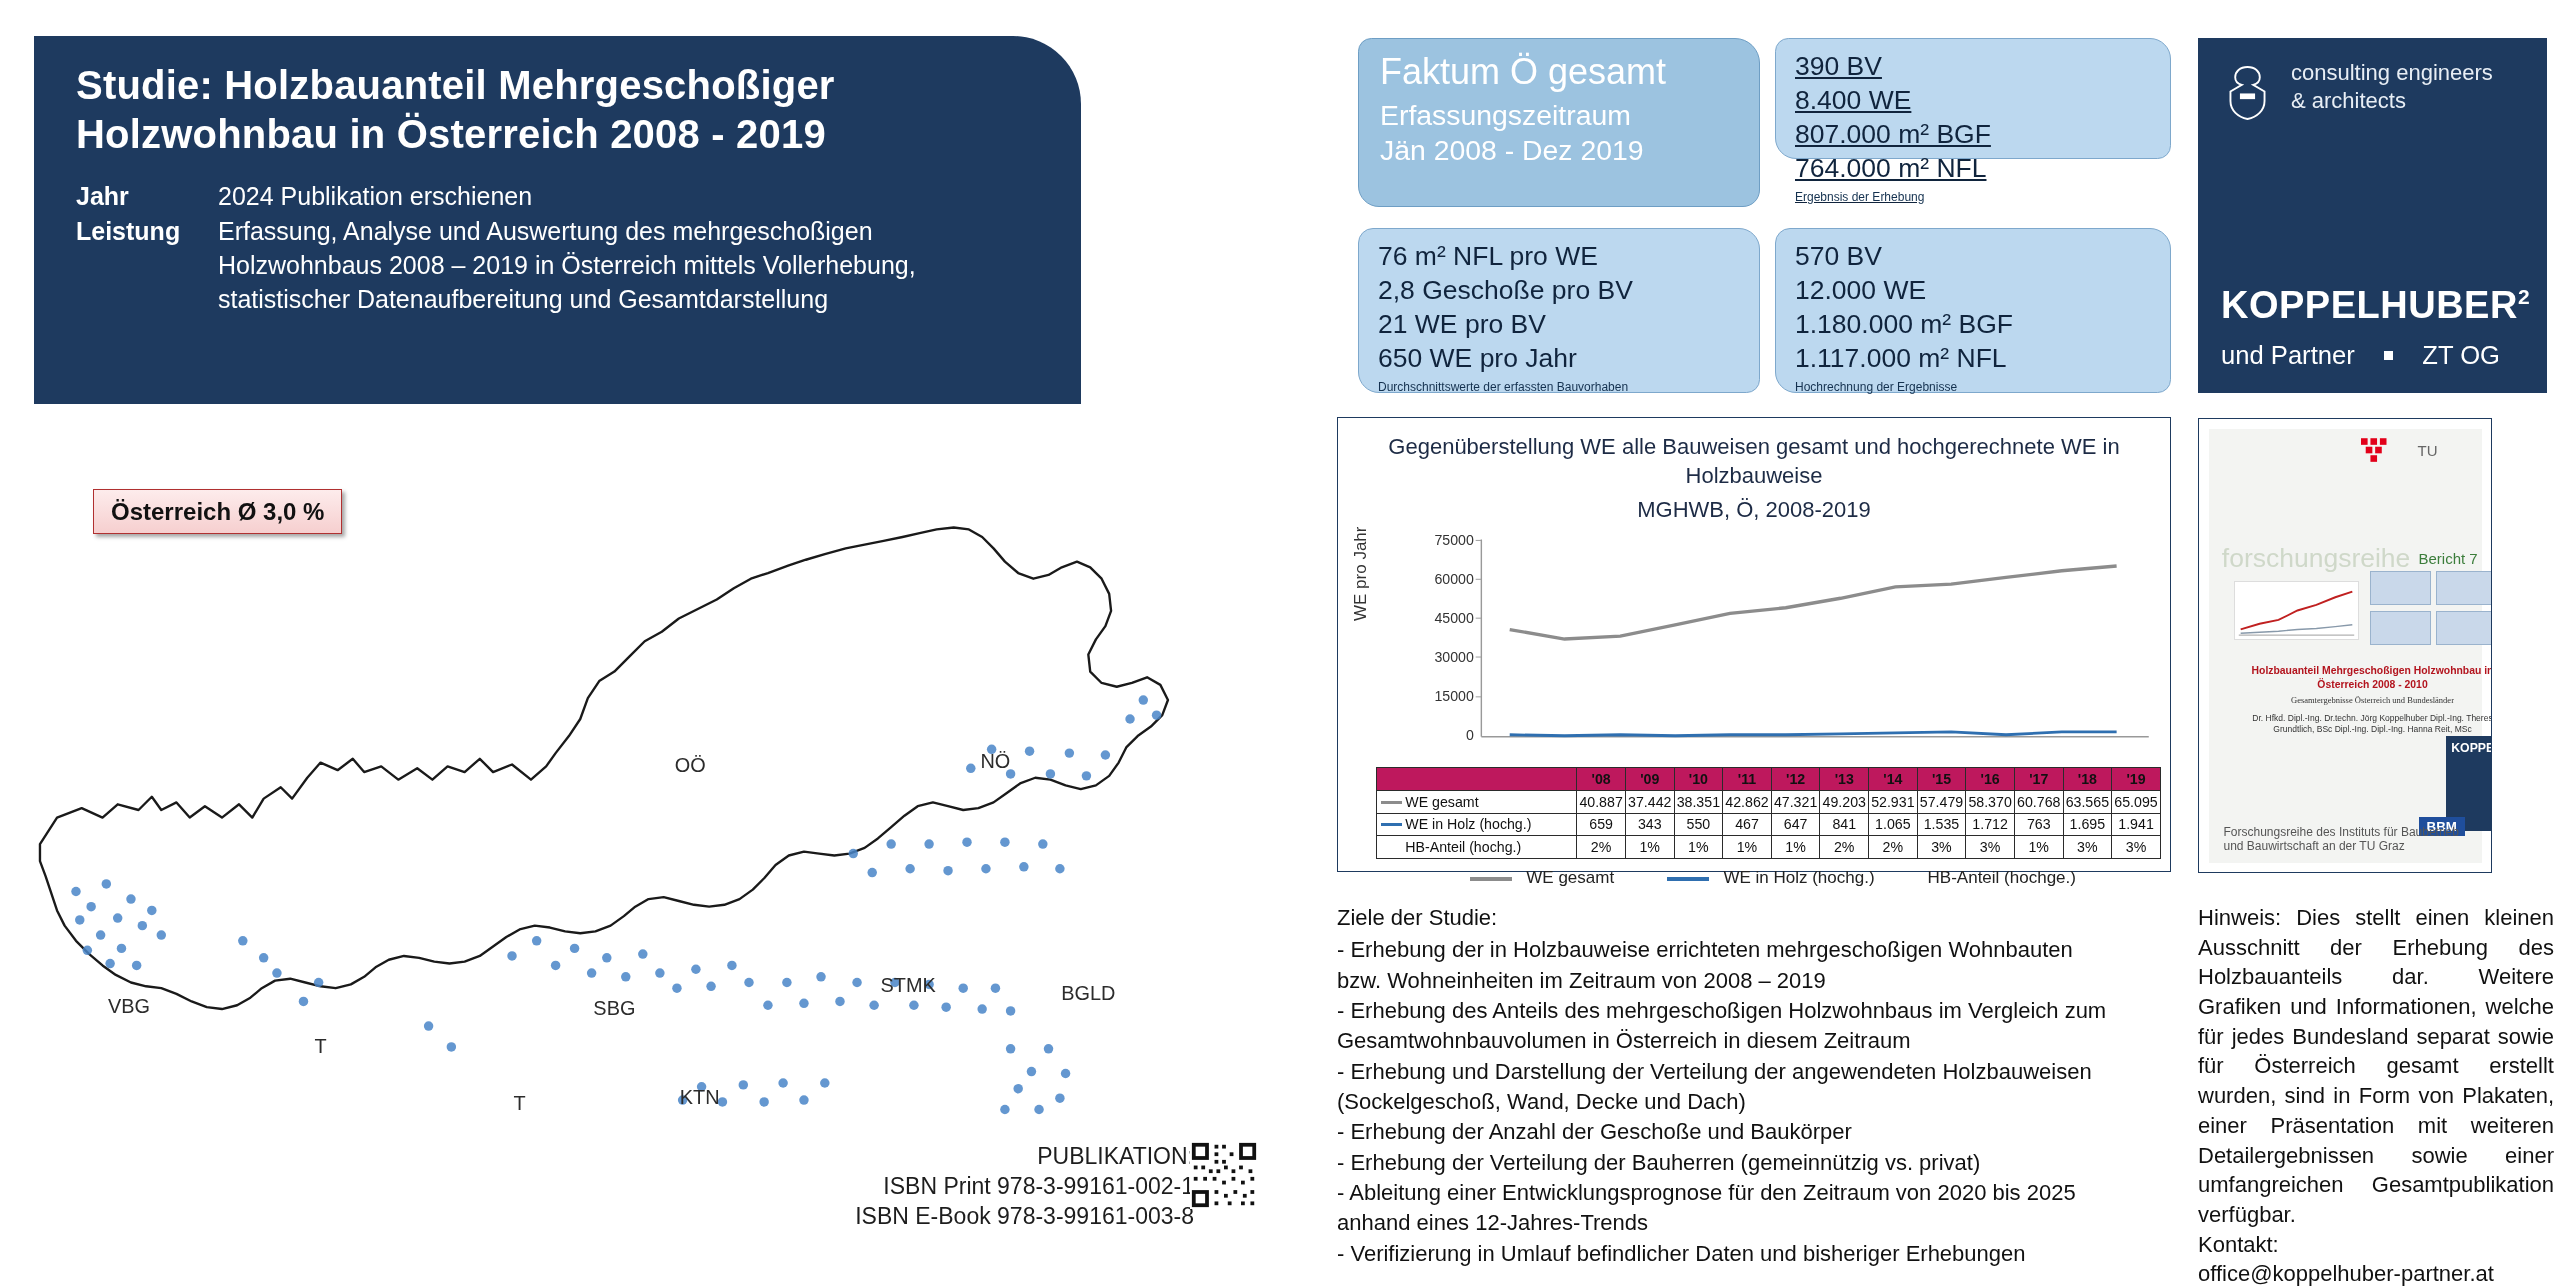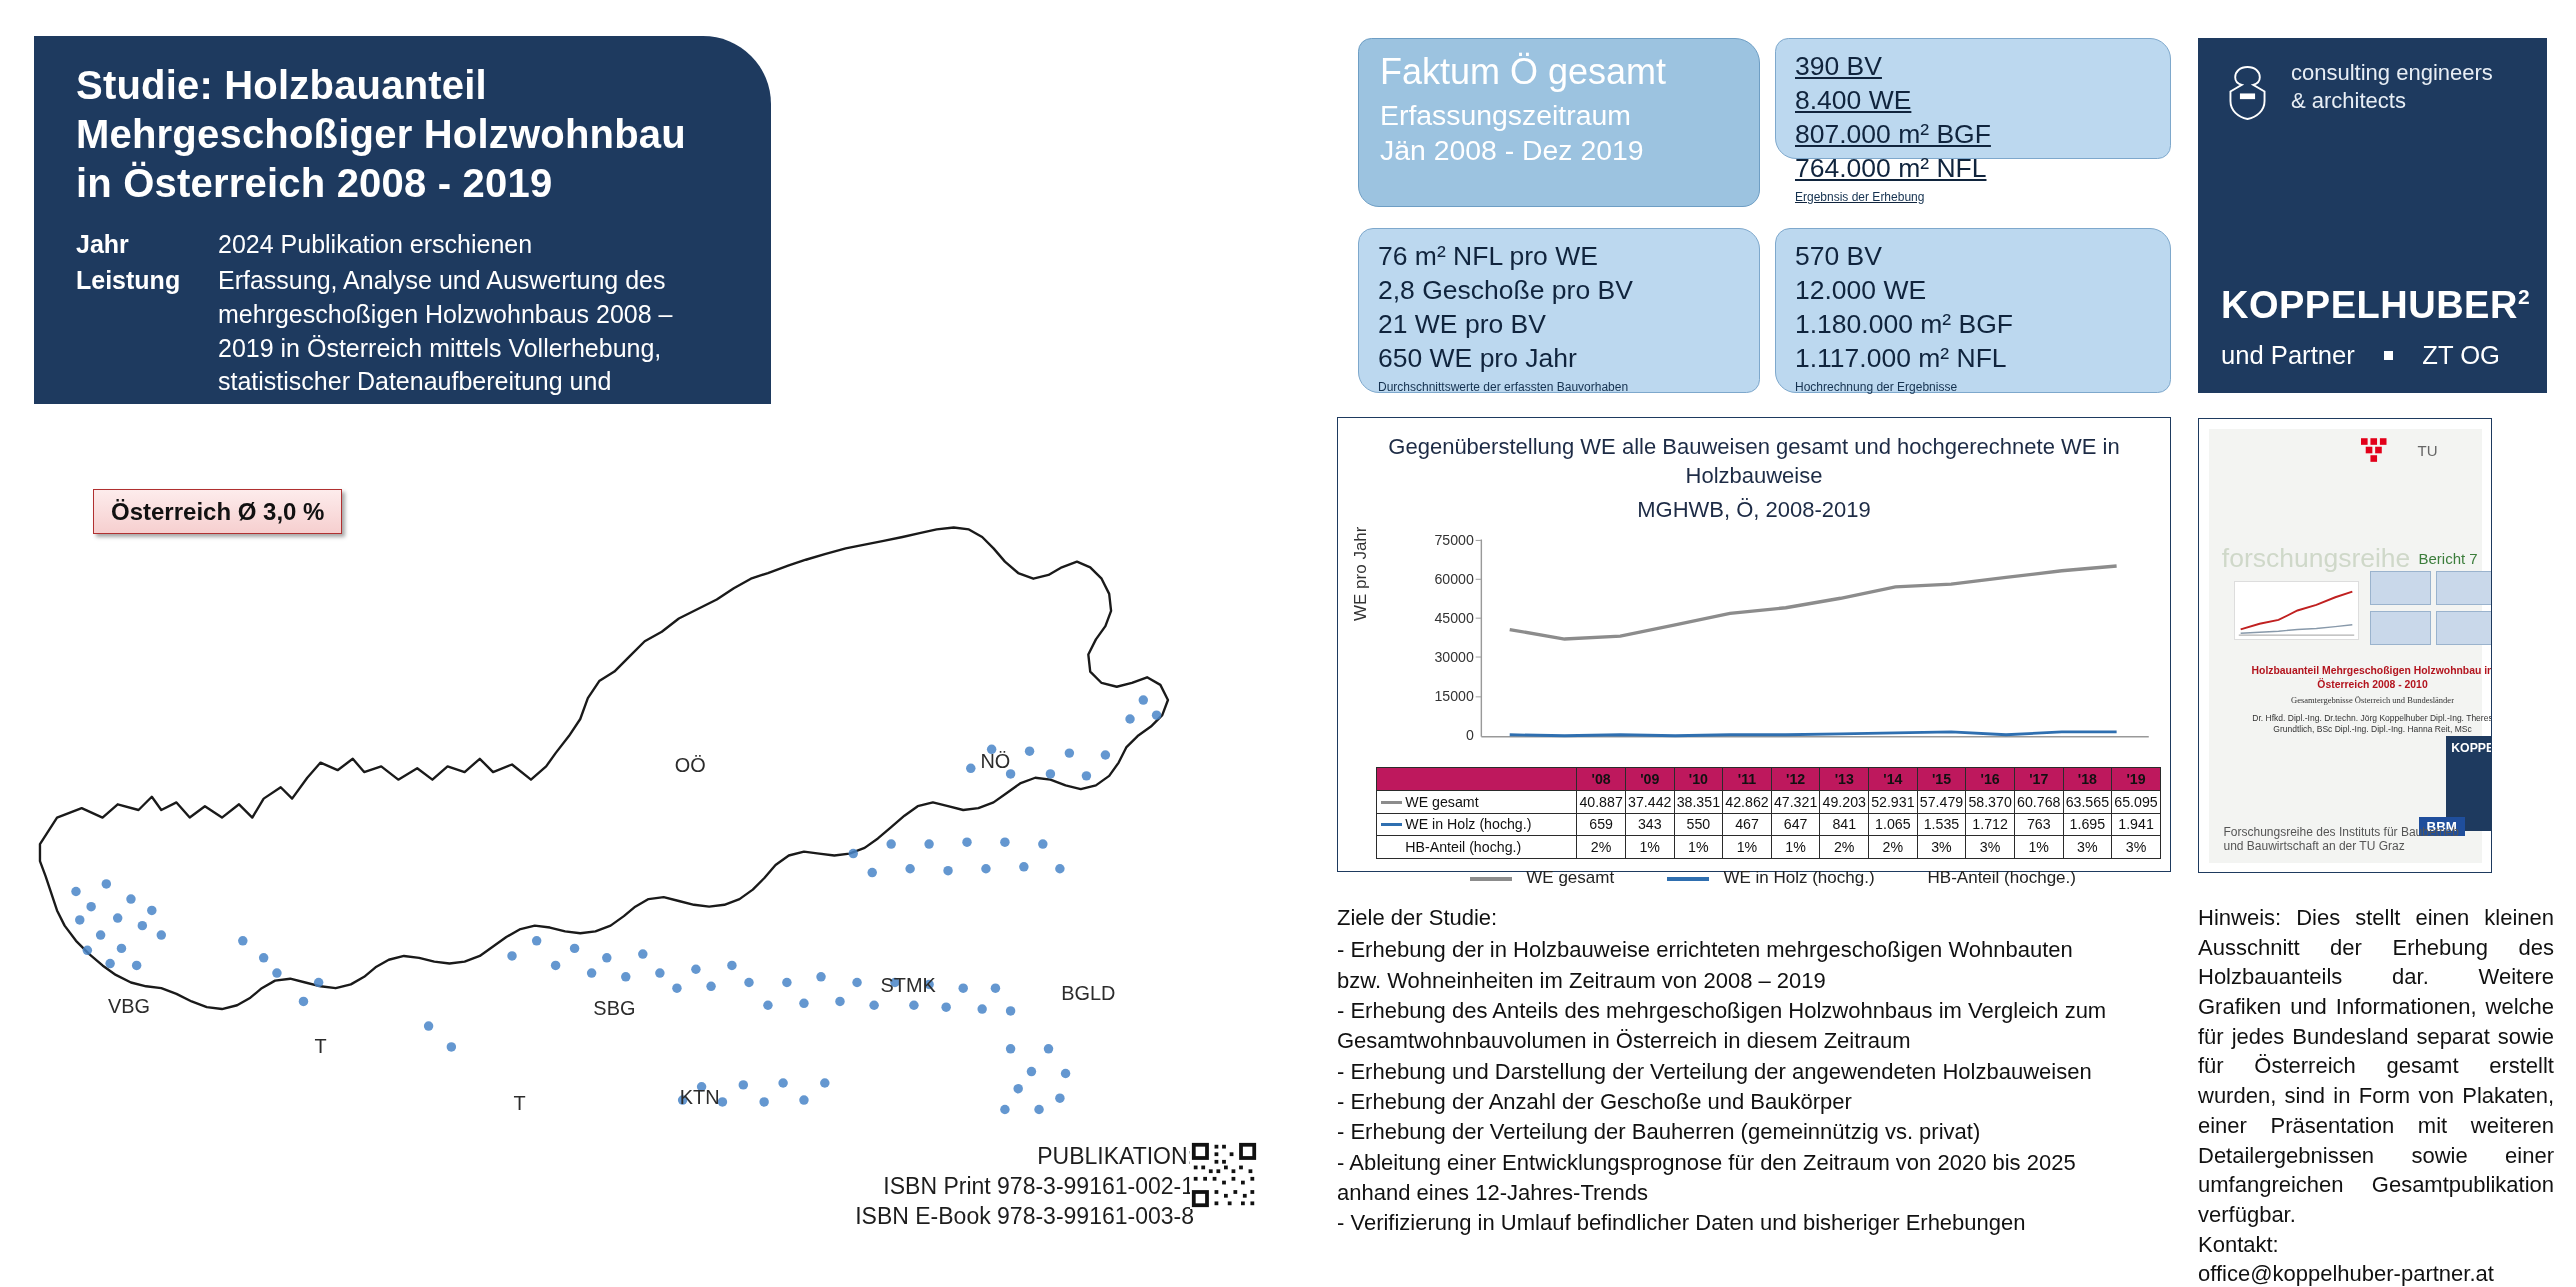--- a/index.html
+++ b/index.html
@@ -8,21 +8,21 @@
     background:#ffffff;
     font-family:"Liberation Sans", sans-serif;
     color:#1d2b45;
     position:relative;
     overflow:hidden;
   }
   .page{position:absolute;inset:0;}
 
   
   .title-block{
-    position:absolute;left:34px;top:36px;width:737px;height:368px;
+    position:absolute;left:34px;top:36px;width:1047px;height:368px;
     background:#1e3a5f;border-radius:0 68px 0 0;color:#fff;
     padding:25px 38px 19px 42px;box-sizing:border-box;
   }
   .title-block h1{
     font-size:40px;line-height:1.22;font-weight:bold;margin:0 0 21px 0;
     letter-spacing:0.2px;
   }
   .meta-row{display:flex;margin-bottom:1.9px;}
   .meta-key{width:142px;font-weight:bold;font-size:25px;line-height:1.35;flex:none;}
   .meta-val{font-size:25px;line-height:1.35;font-weight:normal;}
@@ -593,20 +593,21 @@
     </div>
   </div>
 
   <div class="goals">
     <p class="hd">Ziele der Studie:</p>
     <p>- Erhebung der in Holzbauweise errichteten mehrgeschoßigen Wohnbauten</p>
     <p>  bzw. Wohneinheiten im Zeitraum von 2008 – 2019</p>
     <p>- Erhebung des Anteils des mehrgeschoßigen Holzwohnbaus im Vergleich zum</p>
     <p>  Gesamtwohnbauvolumen in Österreich in diesem Zeitraum</p>
     <p>- Erhebung und Darstellung der Verteilung der angewendeten Holzbauweisen</p>
+    <p>  (Sockelgeschoß, Wand, Decke und Dach)</p>
     <p>- Erhebung der Anzahl der Geschoße und Baukörper</p>
     <p>- Erhebung der Verteilung der Bauherren (gemeinnützig vs. privat)</p>
     <p>- Ableitung einer Entwicklungsprognose für den Zeitraum von 2020 bis 2025</p>
     <p>  anhand eines 12-Jahres-Trends</p>
     <p>- Verifizierung in Umlauf befindlicher Daten und bisheriger Erhebungen</p>
   </div>
 
   <div class="hint">
     <div>Hinweis: Dies stellt einen kleinen Ausschnitt der Erhebung des Holzbauanteils dar. Weitere Grafiken und Informationen, welche für jedes Bundesland separat sowie für Österreich gesamt erstellt wurden, sind in Form von Plakaten, einer Präsentation mit weiteren Detailergebnissen sowie einer umfangreichen Gesamtpublikation verfügbar.</div>
     <div style="text-align:left">Kontakt:</div>

